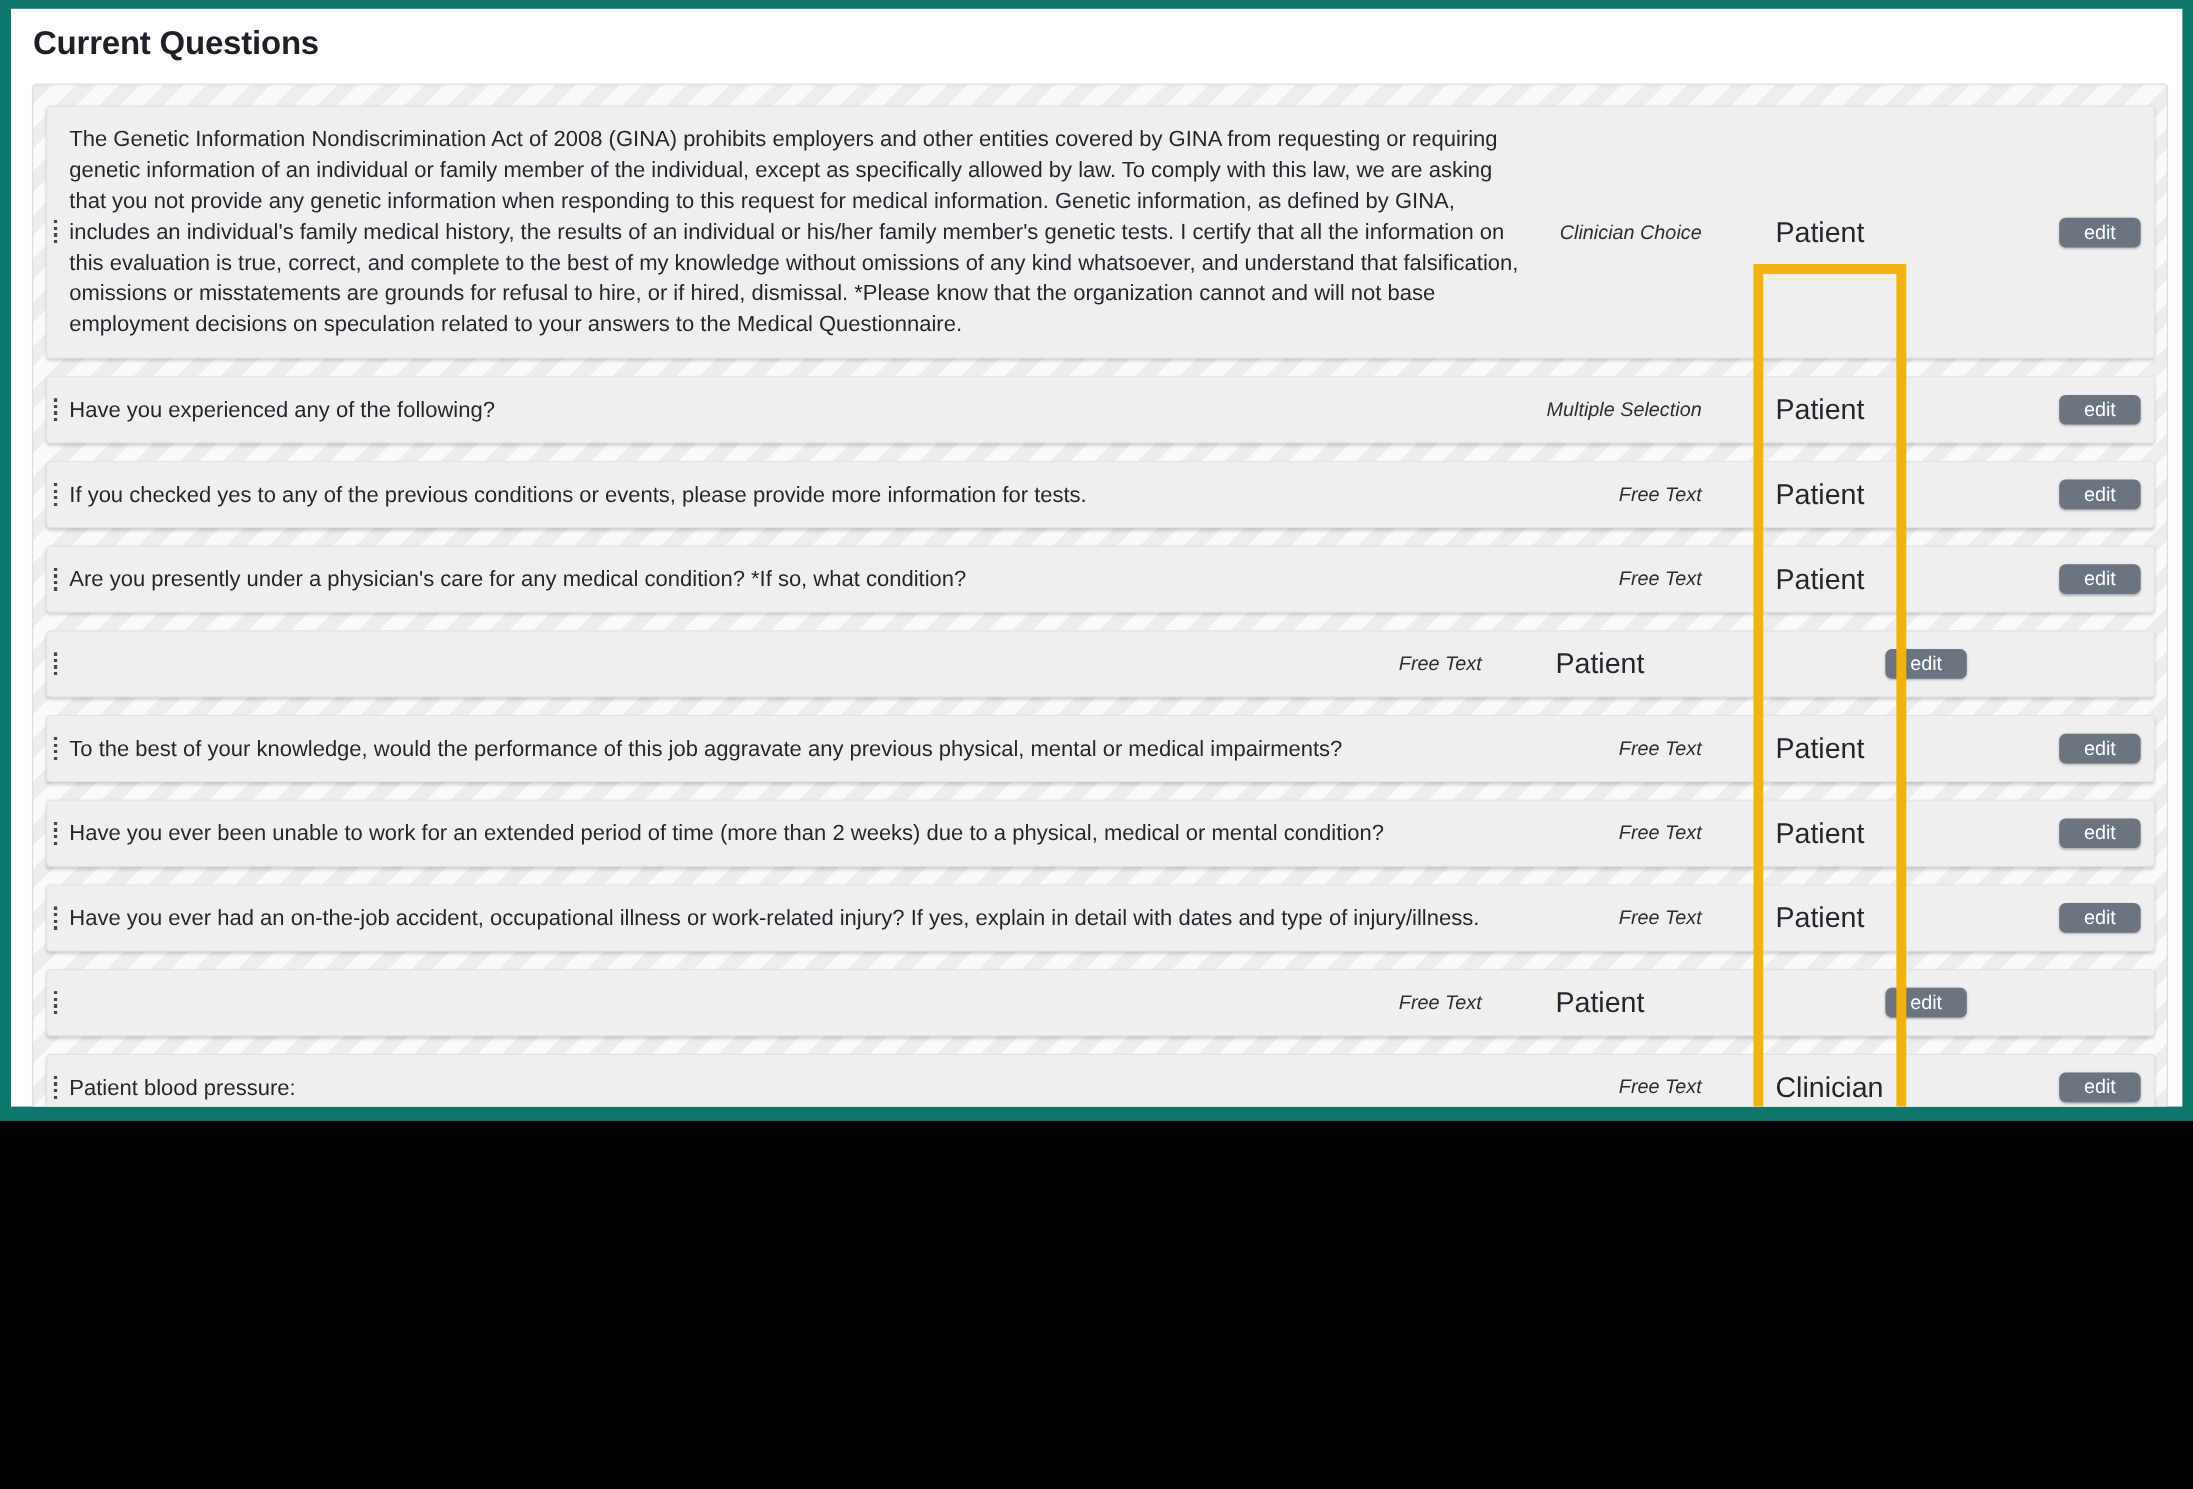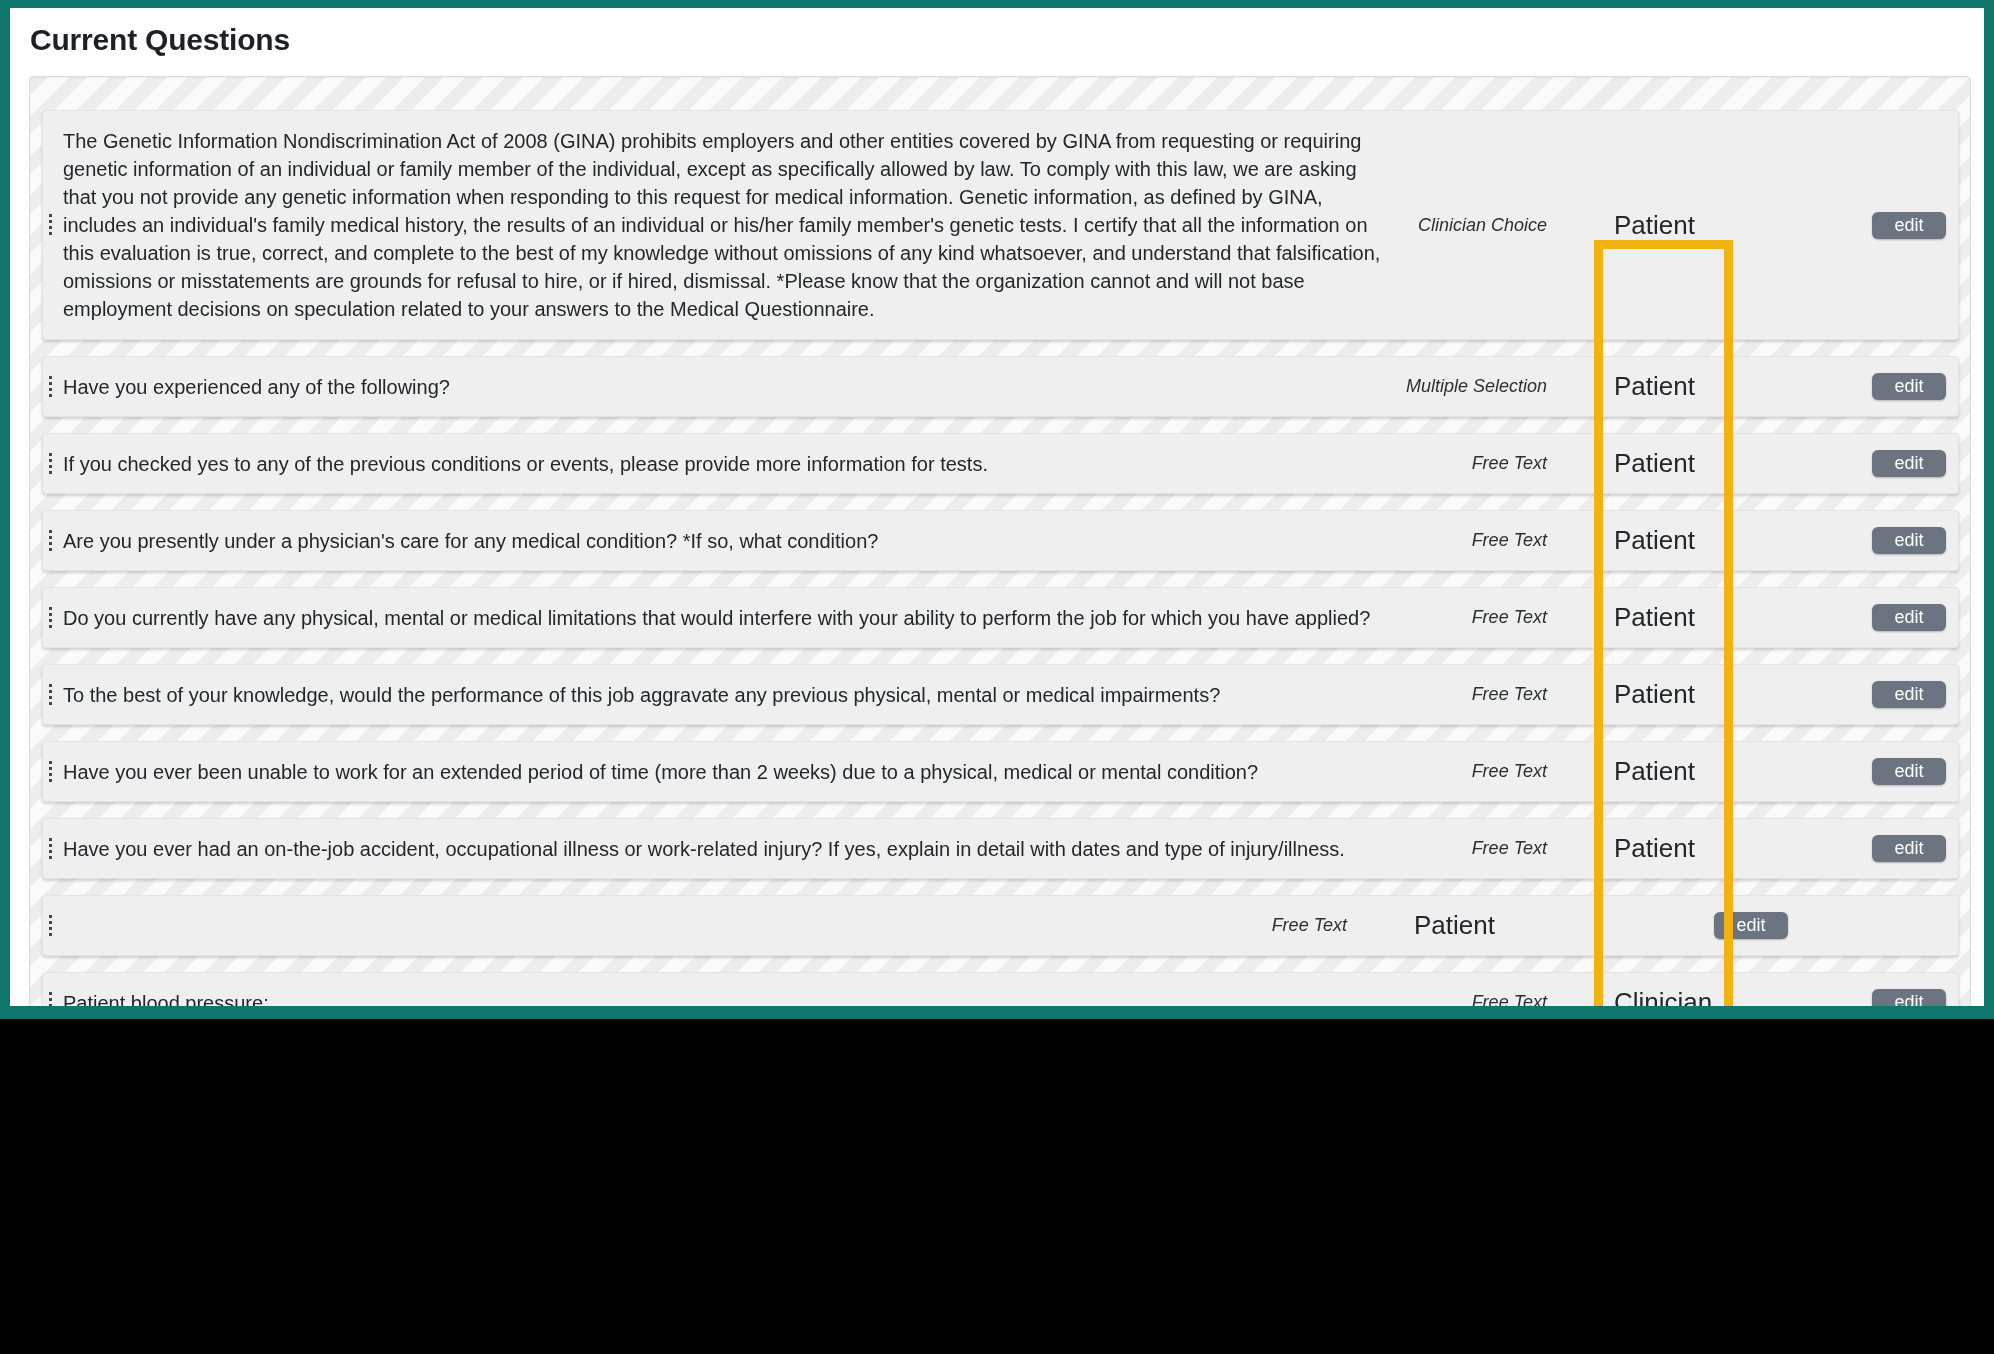--- a/index.html
+++ b/index.html
@@ -24,21 +24,21 @@
     letter-spacing: -0.2px;
     padding: 15px 0 0 20px;
   }
 
   .panel {
     position: relative;
     margin: 19px 13px 0 19px;
     border: 1px solid #dcdcdc;
     border-radius: 4px;
     background: repeating-linear-gradient(135deg, #ededed 0 13px, #fafafa 13px 28px);
-    padding: 33px 11px 24px 12px;
+    padding: 19px 11px 24px 12px;
     box-shadow: inset 0 1px 2px rgba(0,0,0,0.05);
   }
 
   .question-list { display: flex; flex-direction: column; gap: 16px; }
 
   .q-row {
     background: #efefef;
     border: 1px solid #e3e3e3;
     border-radius: 4px;
     box-shadow: 0 2px 3px rgba(0,0,0,0.16);
@@ -149,21 +149,20 @@
     <div class="q-text">Are you presently under a physician's care for any medical condition? *If so, what condition?</div>
     <div class="q-type">Free Text</div>
     <div class="q-audience">Patient</div>
     <div class="edit-cell">
       <button class="edit-btn">edit</button>
     </div>
   </div>
 
   <div class="q-row">
     <span class="drag-handle"></span>
-    <div class="q-text">Do you currently have any physical, mental or medical limitations that would interfere with your ability to perform the job for which you have applied?</div>
     <div class="q-type">Free Text</div>
     <div class="q-audience">Patient</div>
     <div class="edit-cell">
       <button class="edit-btn">edit</button>
     </div>
   </div>
 
   <div class="q-row">
     <span class="drag-handle"></span>
     <div class="q-text">To the best of your knowledge, would the performance of this job aggravate any previous physical, mental or medical impairments?</div>

